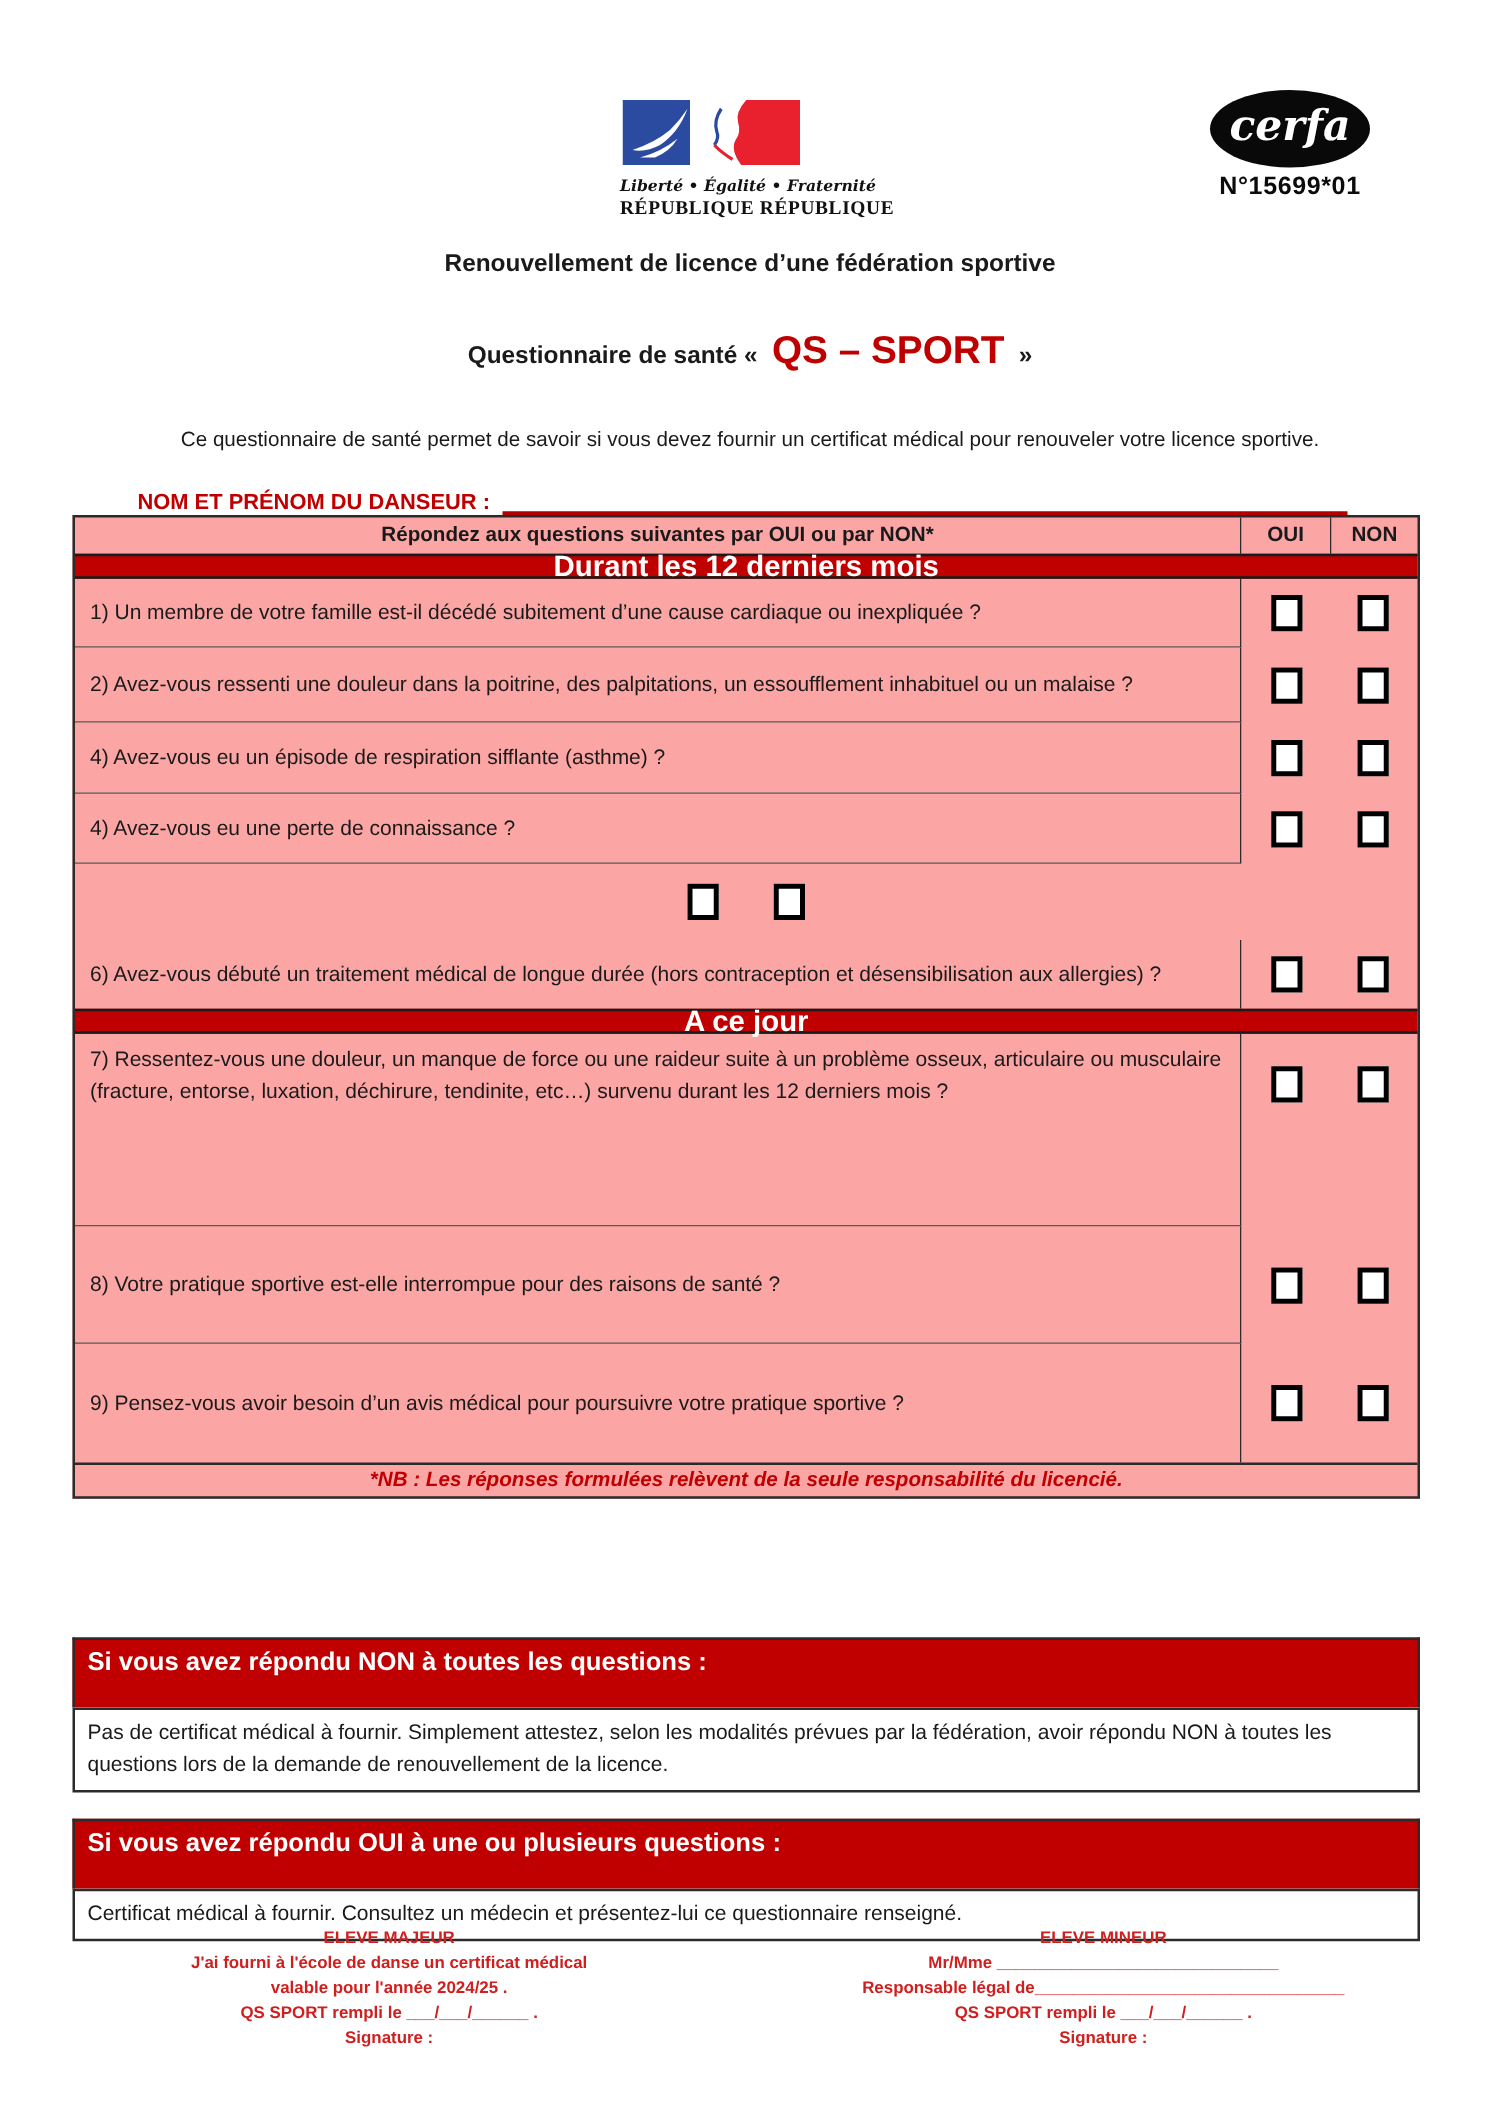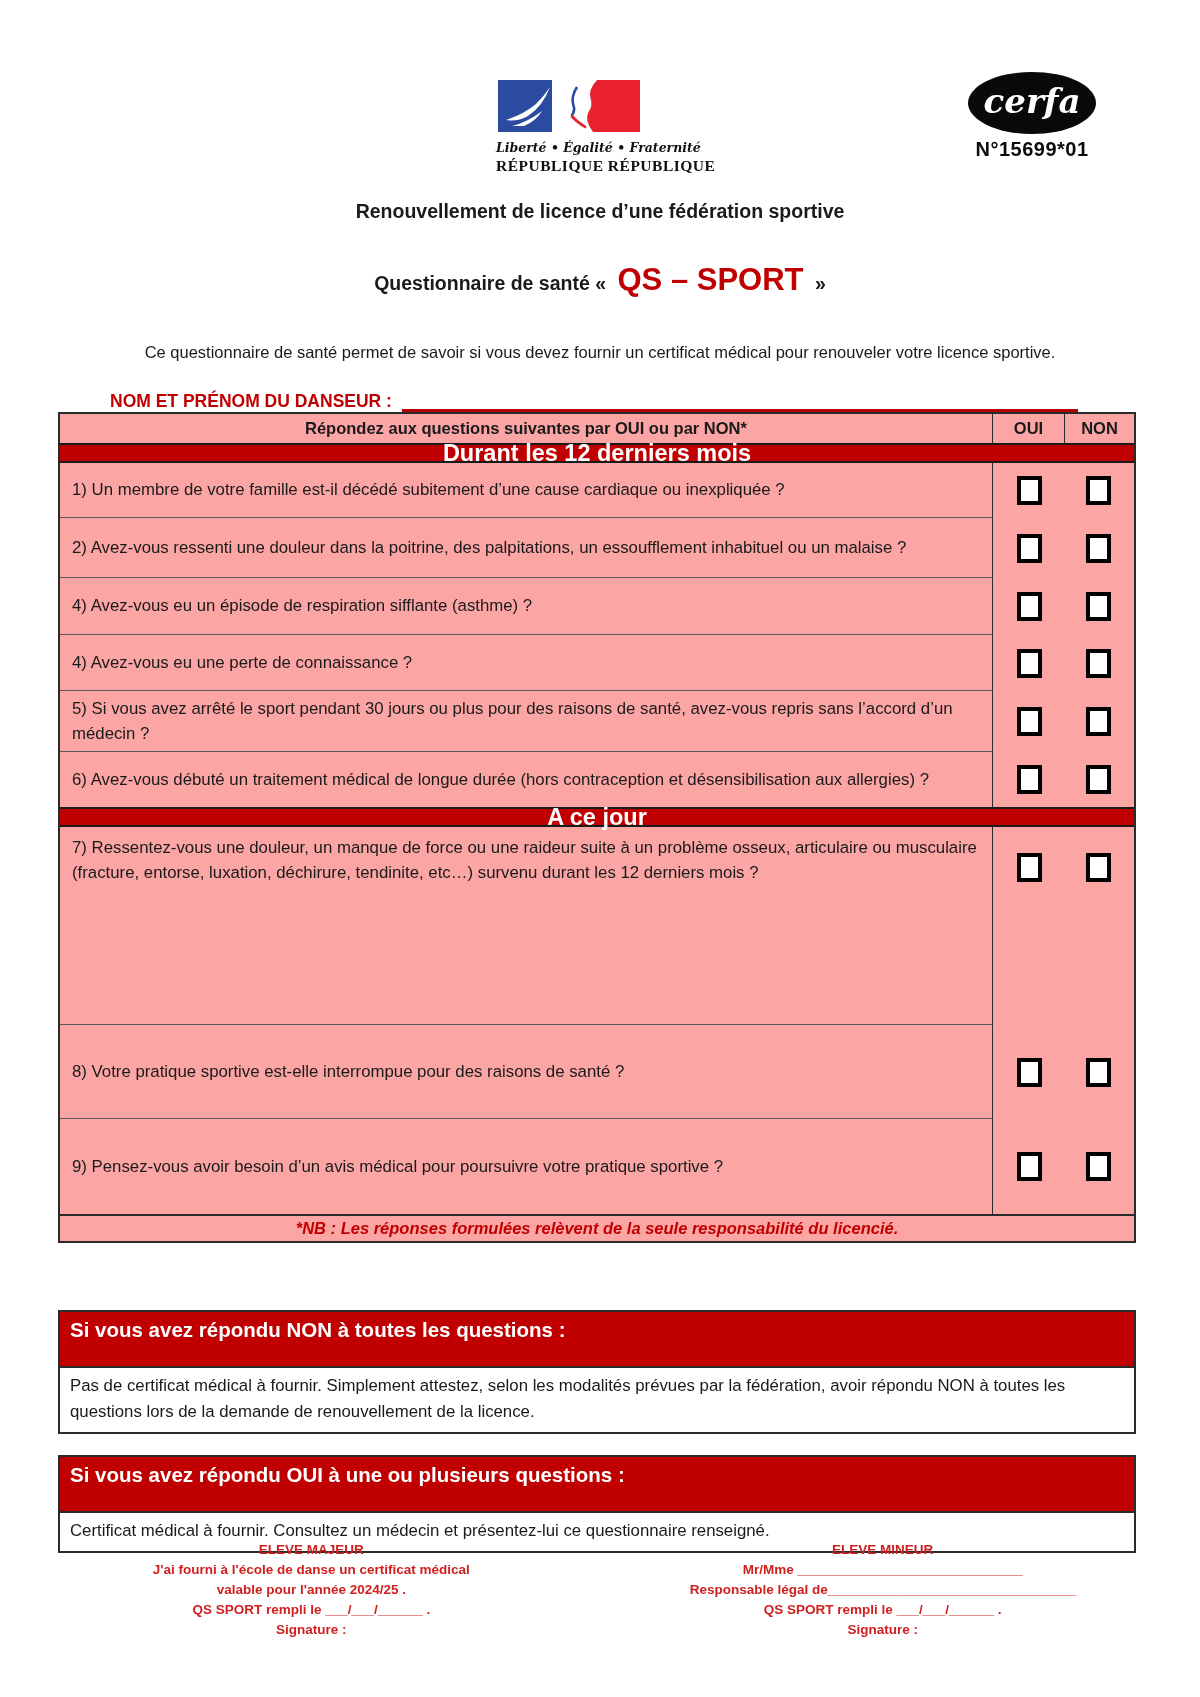--- a/index.html
+++ b/index.html
@@ -49,21 +49,21 @@
   .th-non { flex:1; display:flex; align-items:center; justify-content:center;
             font-weight:bold; font-size:16.5px; }
   .band { height:20px; background:#c00000; color:#fff; font-weight:bold; font-size:23.5px;
           display:flex; align-items:center; justify-content:center;
           border-top:2px solid #1a1a1a; border-bottom:2px solid #1a1a1a; }
   .q-row { display:flex; }
   .q-cell { width:933px; border-right:1.5px solid #2b2b2b; border-bottom:1.5px solid #5a5a5a;
             padding:4px 12px; font-size:16.8px; line-height:1.5; display:flex; align-items:center; }
   .chk-zone { flex:1; display:flex; align-items:center; justify-content:center; gap:44px; }
   .r1{height:55px} .r2{height:60px} .r3{height:57px} .r4{height:56px} .r5{height:61px}
-  .r6{height:55px} .r7{height:198px} .r8{height:94px} .r9{height:95px}
+  .r6{height:55px} .r7{height:154px} .r8{height:94px} .r9{height:95px}
   .top-align .q-cell { align-items:flex-start; padding-top:8px; }
   .top-align.q-row .chk-zone { align-items:flex-start; padding-top:26px; }
   .checkbox { width:25px; height:29px; border:4px solid #000; background:#fff; display:inline-block; }
   .nb-row { height:27px; display:flex; align-items:center; justify-content:center;
             border-top:2px solid #2b2b2b; color:#c00000; font-style:italic; font-weight:600;
             font-size:16.5px; }
 
   
   .outcome { position:absolute; left:58px; width:1078px; }
   .outcome-non { top:1310px; }
@@ -150,21 +150,20 @@
       </div>
     </div>
     <div class="q-row r4">
       <div class="q-cell">4) Avez-vous eu une perte de connaissance ?</div>
       <div class="chk-zone">
         <span class="checkbox"></span>
         <span class="checkbox"></span>
       </div>
     </div>
     <div class="q-row r5">
-      <div class="q-cell">5) Si vous avez arrêté le sport pendant 30 jours ou plus pour des raisons de santé, avez-vous repris sans l’accord d’un médecin ?</div>
       <div class="chk-zone">
         <span class="checkbox"></span>
         <span class="checkbox"></span>
       </div>
     </div>
     <div class="q-row r6">
       <div class="q-cell" style="border-bottom:none;">6) Avez-vous débuté un traitement médical de longue durée (hors contraception et désensibilisation aux allergies) ?</div>
       <div class="chk-zone">
         <span class="checkbox"></span>
         <span class="checkbox"></span>

